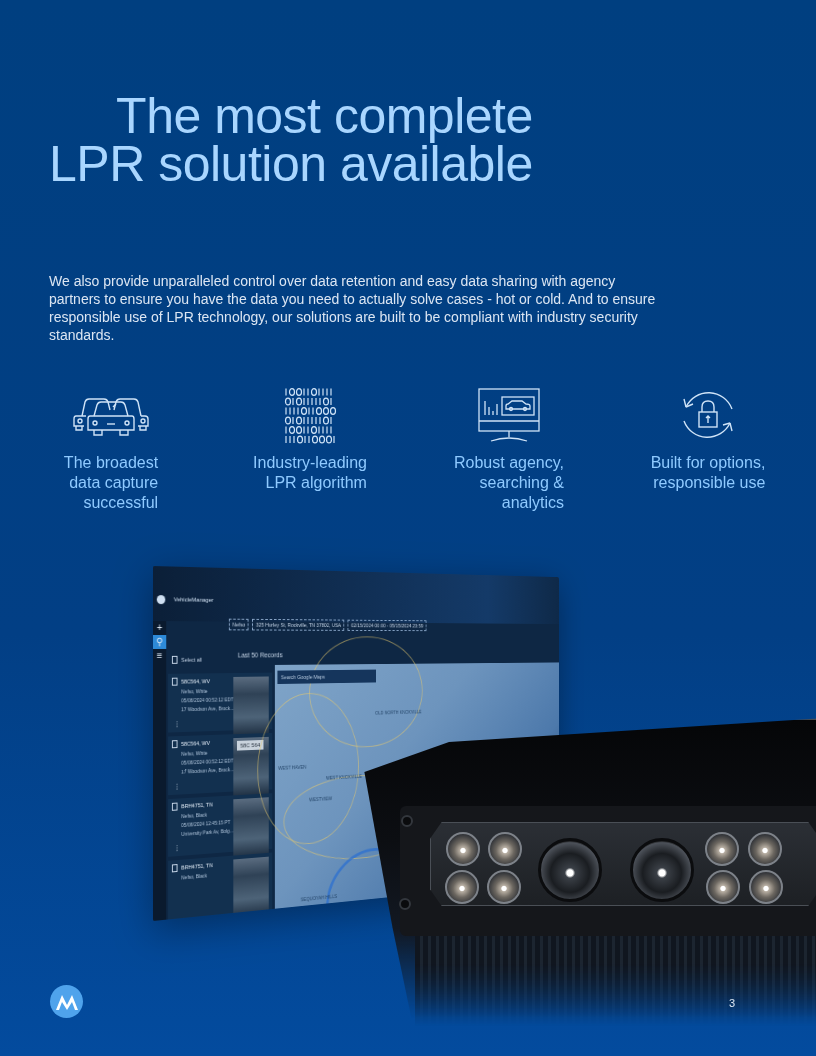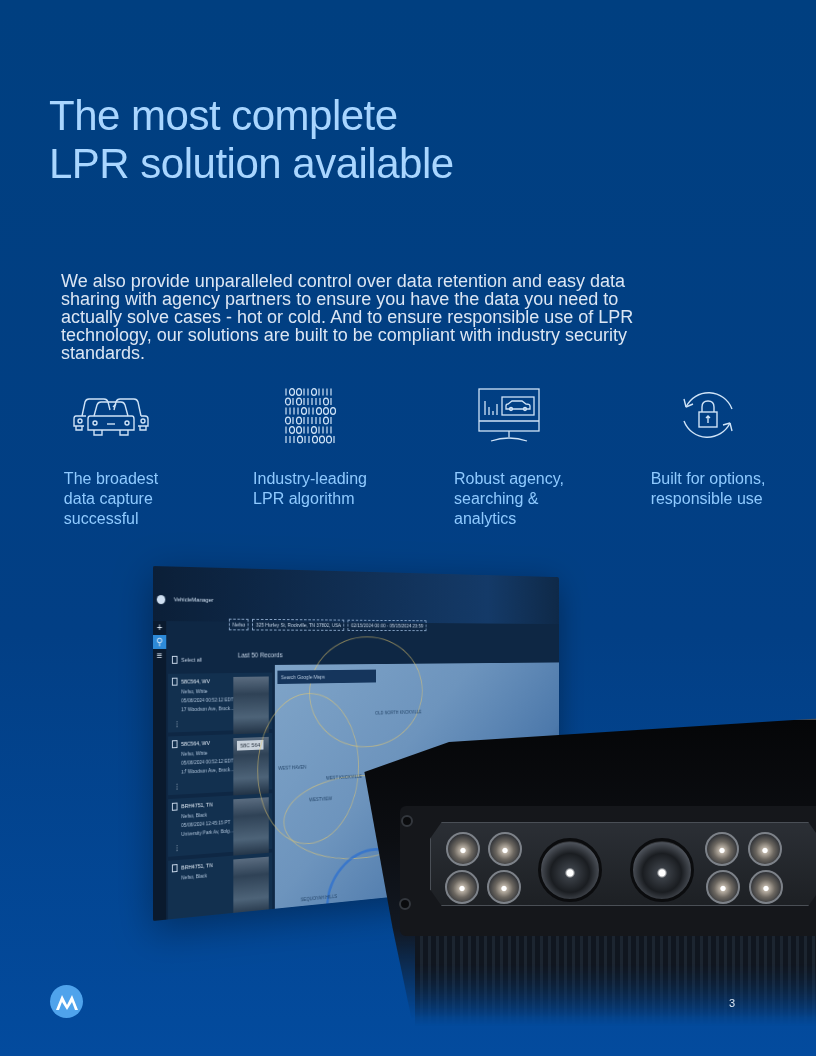--- a/index.html
+++ b/index.html
@@ -9,43 +9,44 @@
       font-family: "Liberation Sans", sans-serif;
       position: relative;
     }
     .page {
       position: absolute; left: 0; top: 0; width: 816px; height: 1056px;
       background: linear-gradient(180deg, #003f80 0%, #023f85 60%, #034b9e 100%);
       overflow: hidden;
     }
     .headline {
       position: absolute; left: 49px; top: 92px;
-      color: #a9d6ff; font-size: 42px; line-height: 48px; font-weight: 300;
+      color: #a9d6ff; font-size: 50px; line-height: 48px; font-weight: 300;
       letter-spacing: -0.5px;
+      text-align: right;
     }
     .headline span { display: block; }
     .lead {
       position: absolute; left: 49px; top: 197px; width: 600px;
       color: #dfe9f5; font-size: 17px; line-height: 22px; font-weight: 300;
     }
     .body-text {
       position: absolute; left: 49px; top: 272px; width: 610px;
-      color: #dce6f3; font-size: 18px; line-height: 18px; margin-left: 12px;
+      color: #dce6f3; font-size: 14px; line-height: 18px;
     }
     .features {
       position: absolute; left: 37px; top: 385px; width: 745px;
       display: flex; justify-content: space-between;
     }
     .feature {
       width: 148px; display: flex; flex-direction: column; align-items: center;
     }
     .feature .icon { height: 62px; display: flex; align-items: center; justify-content: center; }
     .feature .label {
-      margin-top: 22px; color: #8fcaff; font-size: 16px; line-height: 20px;
-      text-align: left;
+      margin-top: 6px; color: #8fcaff; font-size: 16px; line-height: 20px;
+      text-align: right;
     }
     .feature .label span { display: block; }
 
     
     .dashboard {
       position: absolute; left: 153px; top: 566px; width: 500px; height: 355px;
       transform: perspective(900px) rotateY(18deg) skewY(-2deg);
       transform-origin: left center;
       background: #0e2744;
       border-radius: 2px;

